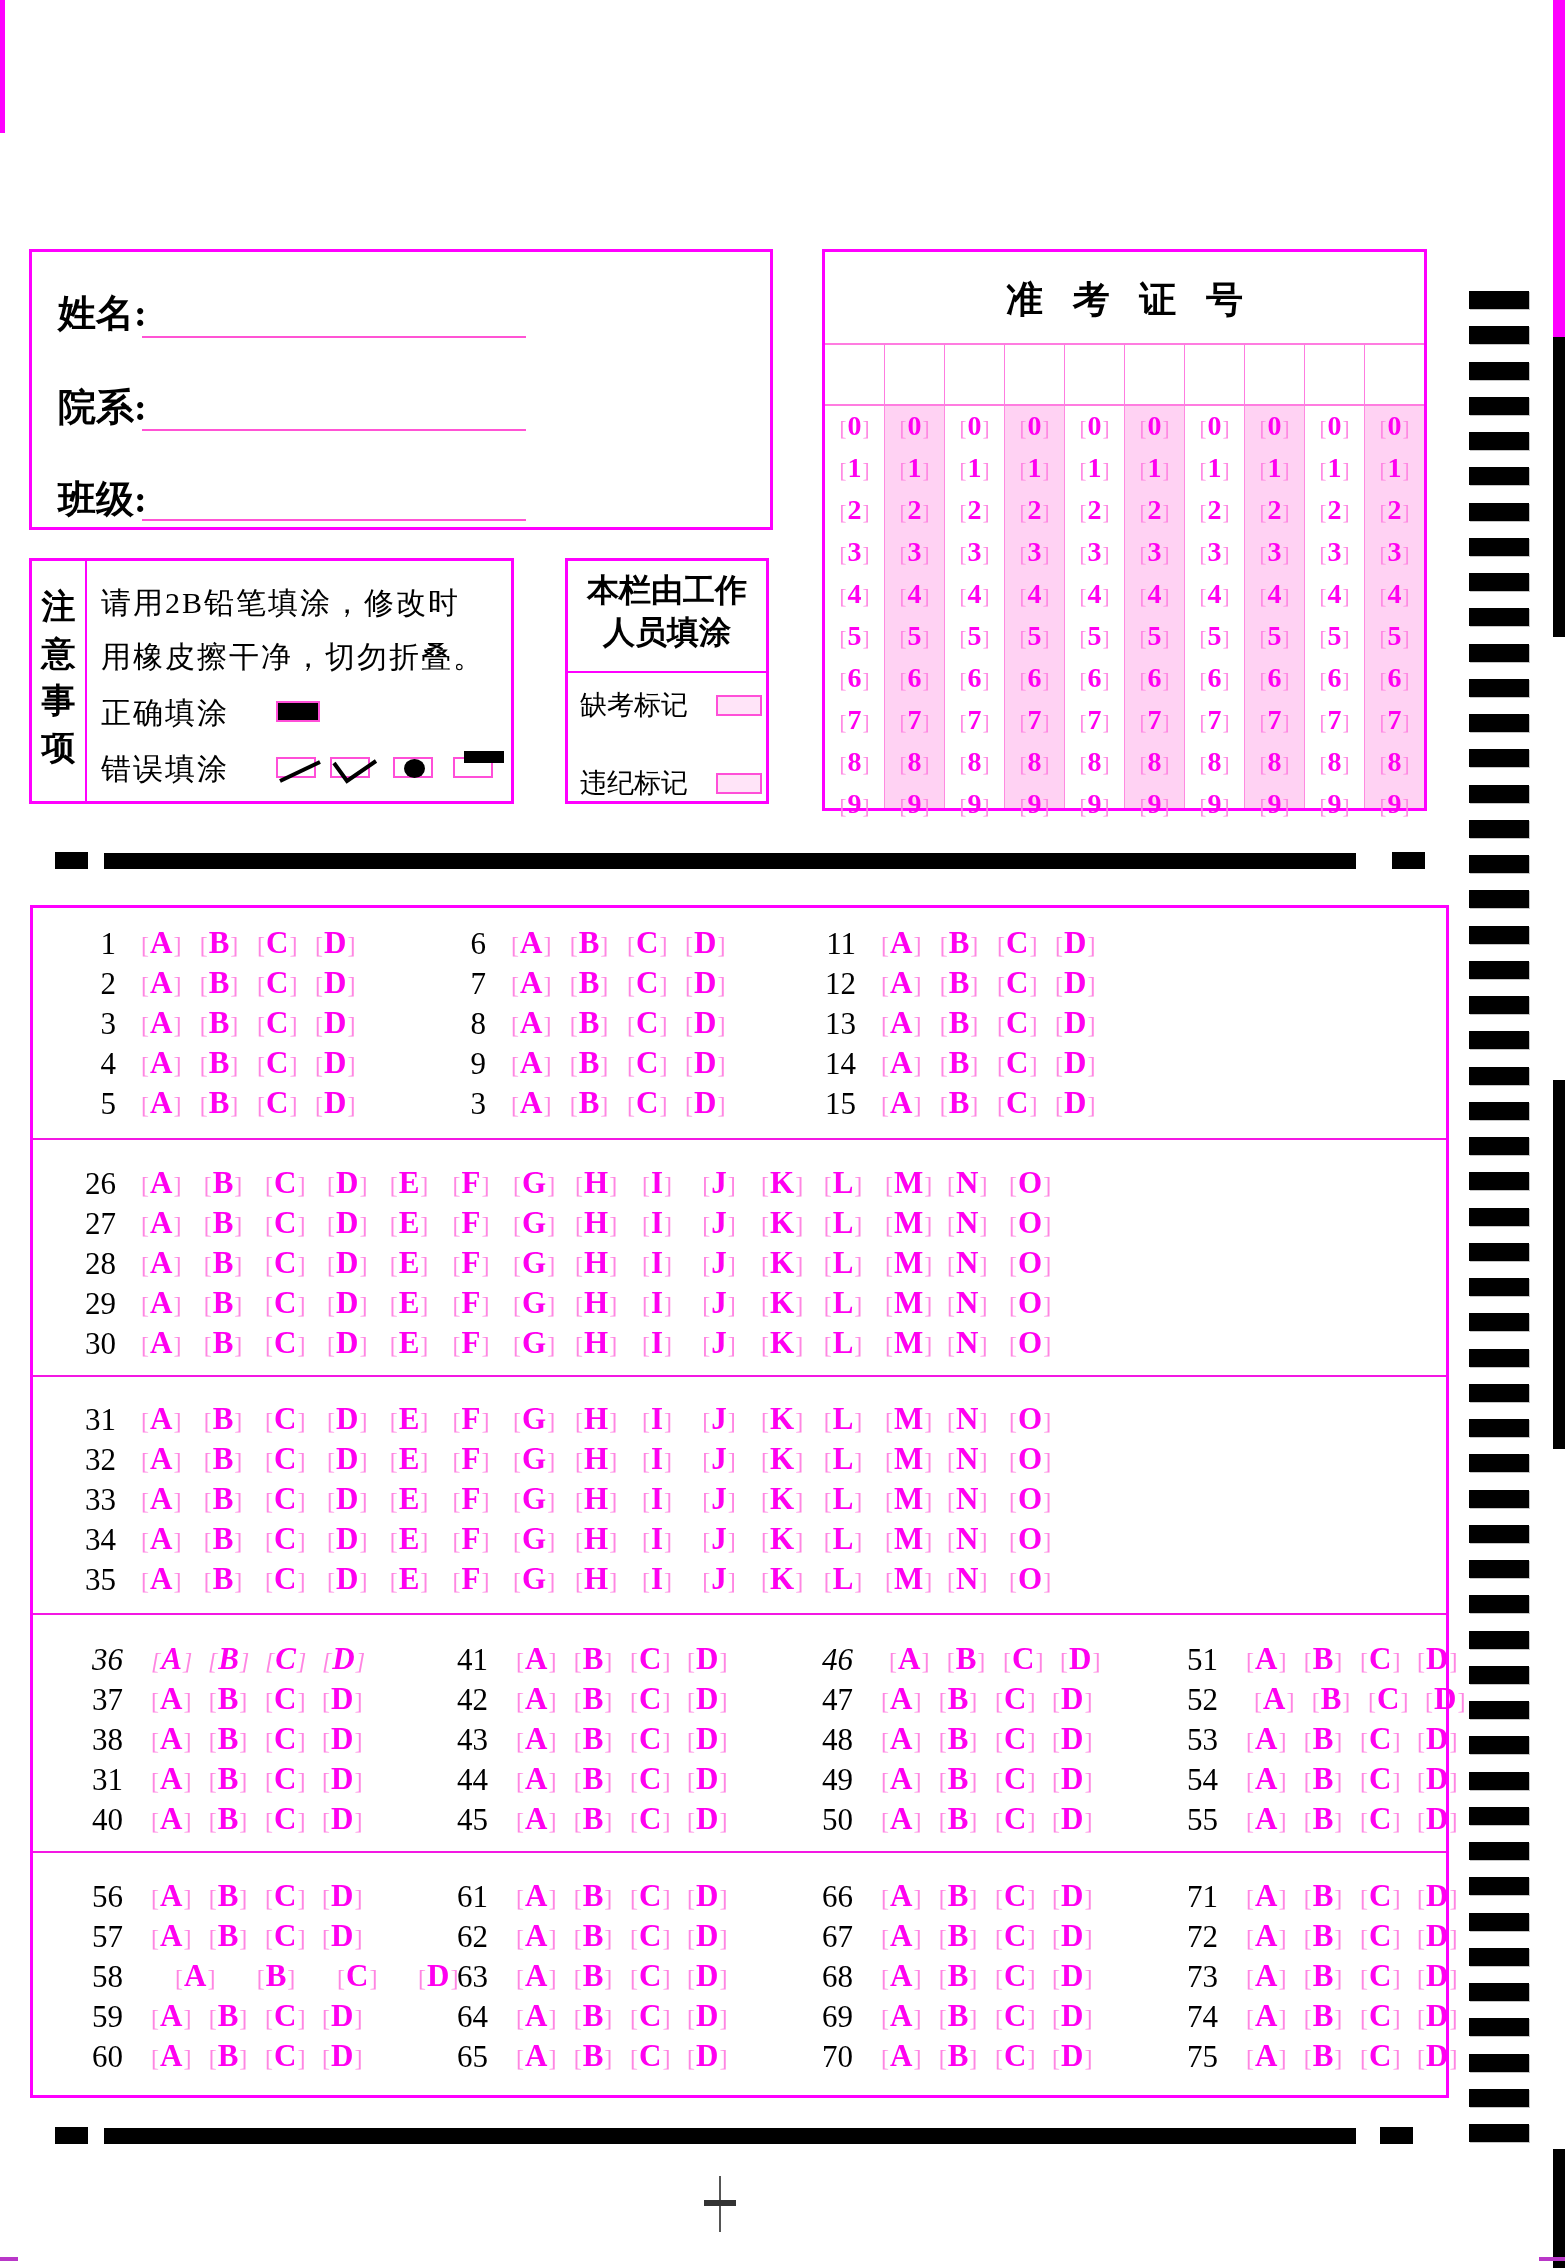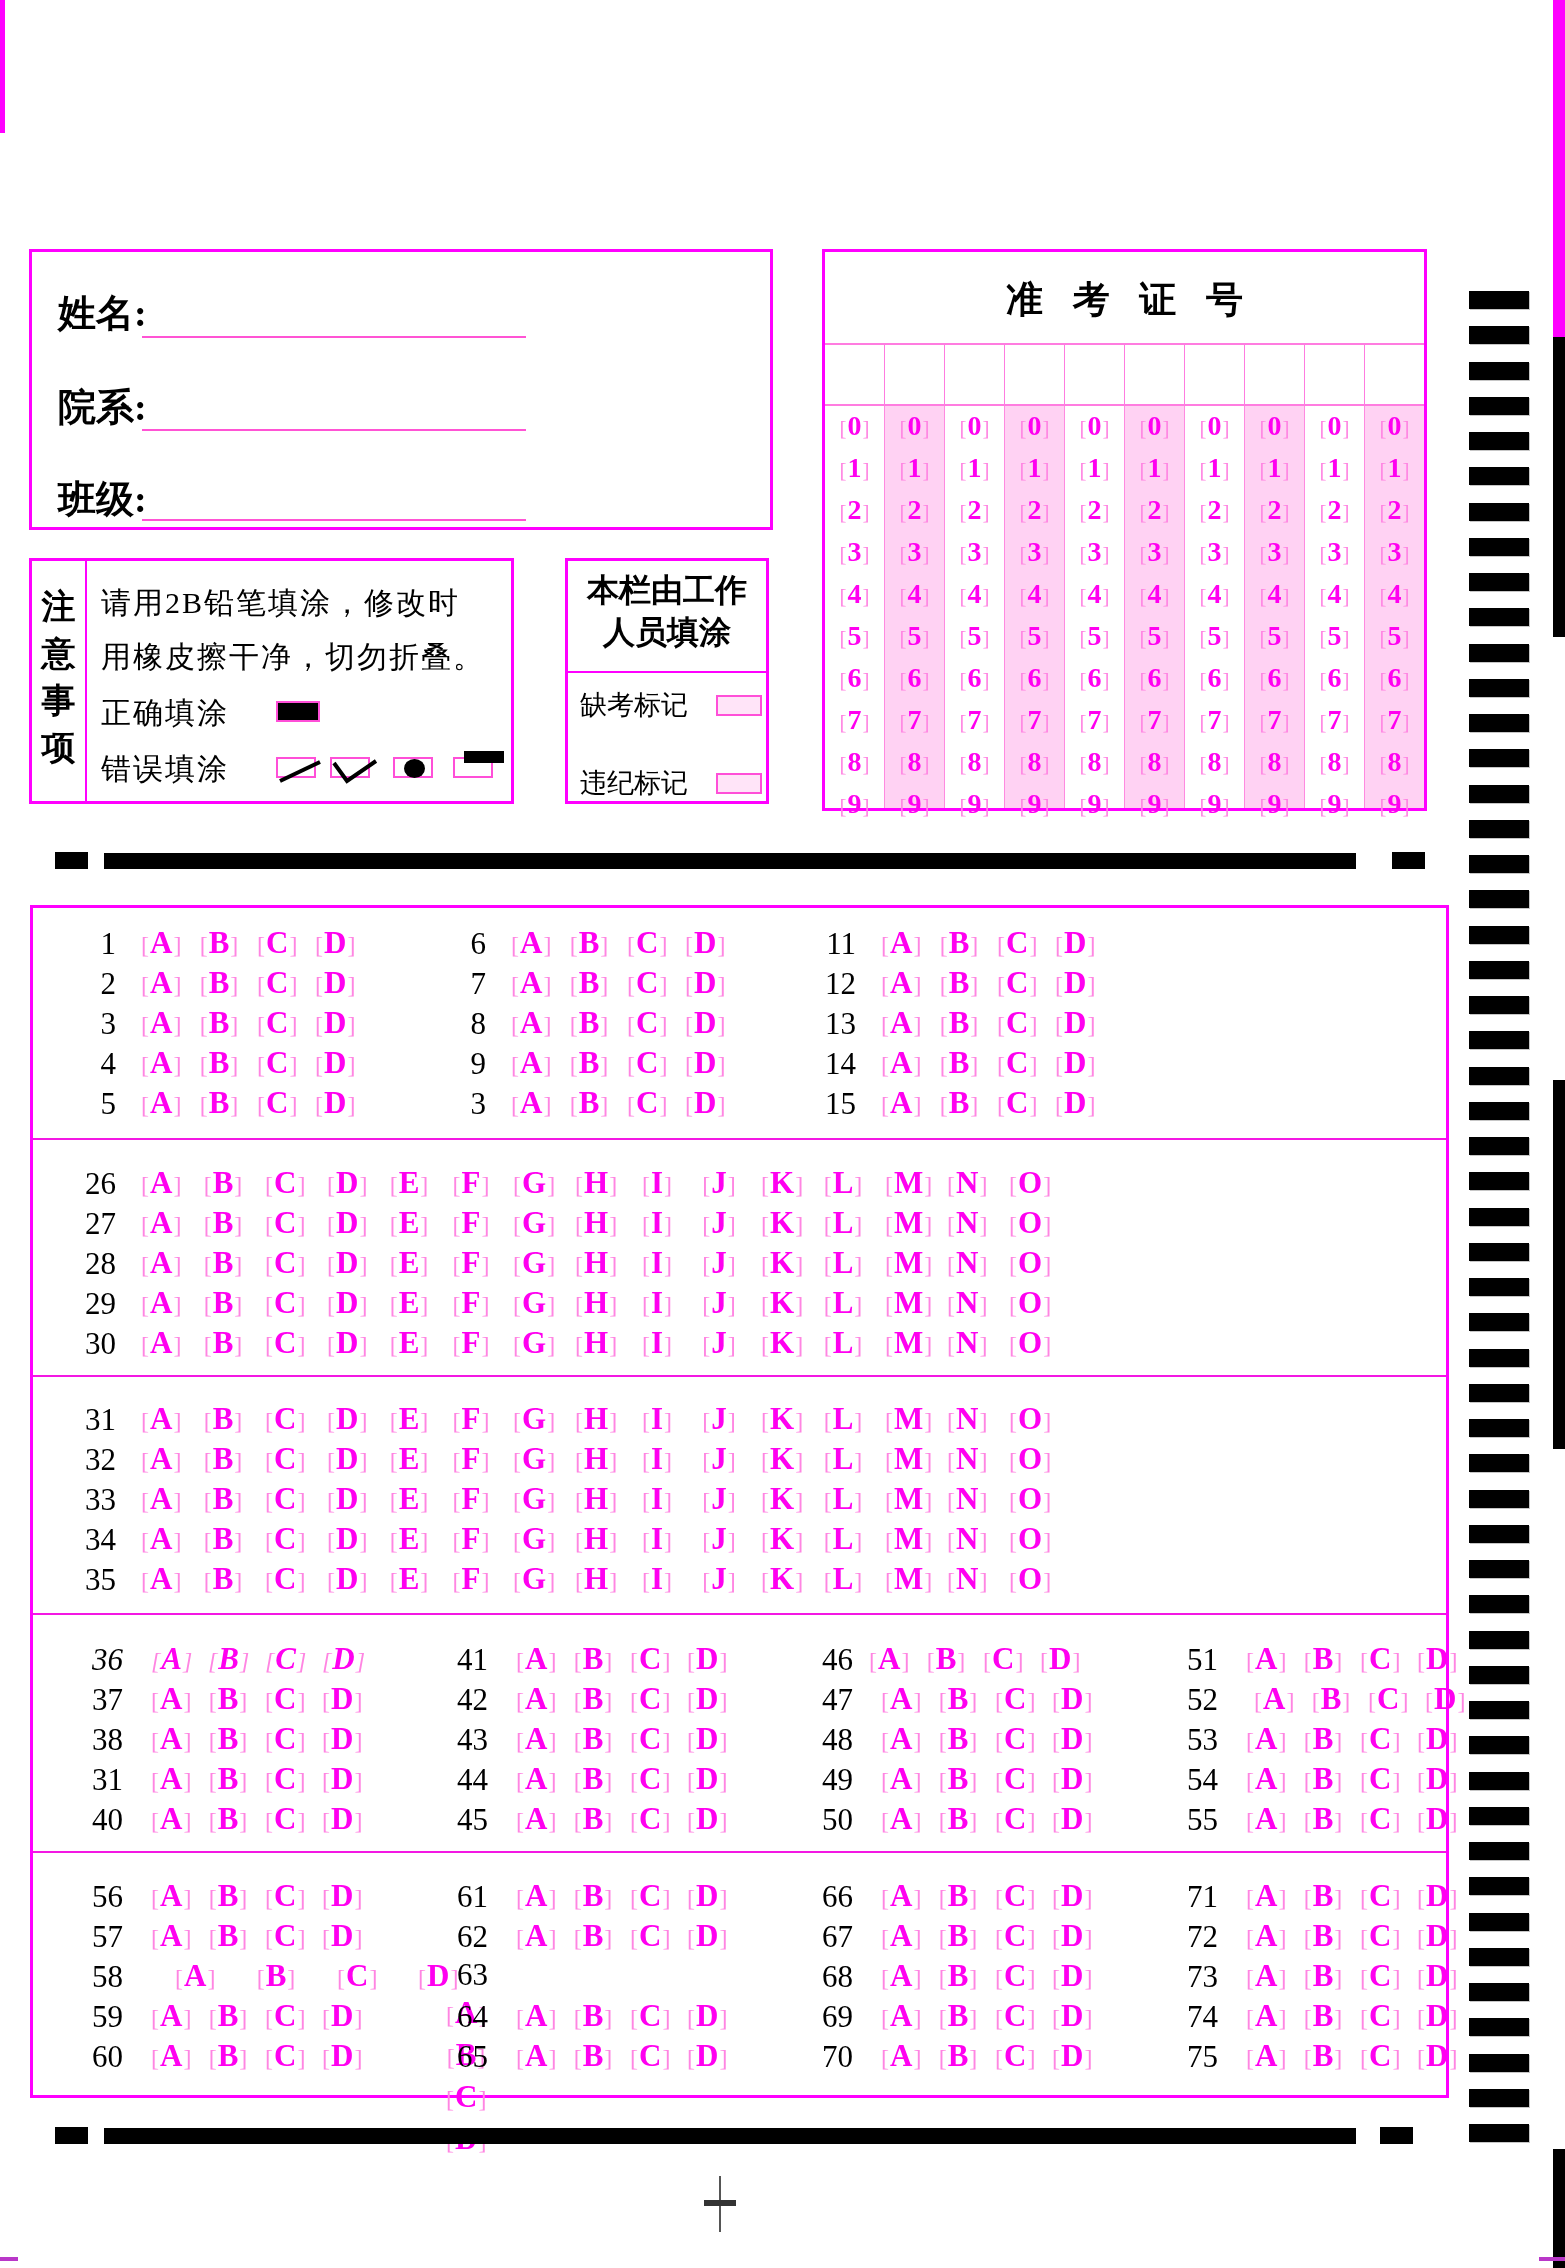--- a/index.html
+++ b/index.html
@@ -817,21 +817,21 @@
             <span class="bubble" style="margin-right: 17px;"><span class="bk">[</span><span class="lt">D</span><span class="bk">]</span></span>
           </div>
           <div class="q-group" style="left: 400px;">
             <span class="q-num" style="margin-right: 28px;">41</span>
             <span class="bubble" style="margin-right: 17px;"><span class="bk">[</span><span class="lt">A</span><span class="bk">]</span></span>
             <span class="bubble" style="margin-right: 17px;"><span class="bk">[</span><span class="lt">B</span><span class="bk">]</span></span>
             <span class="bubble" style="margin-right: 17px;"><span class="bk">[</span><span class="lt">C</span><span class="bk">]</span></span>
             <span class="bubble" style="margin-right: 17px;"><span class="bk">[</span><span class="lt">D</span><span class="bk">]</span></span>
           </div>
           <div class="q-group" style="left: 765px;">
-            <span class="q-num" style="margin-right: 16px;">46</span>
+            <span class="q-num" style="margin-right: 36px; font-style: italic;">46</span>
             <span class="bubble" style="margin-right: 17px;"><span class="bk">[</span><span class="lt">A</span><span class="bk">]</span></span>
             <span class="bubble" style="margin-right: 17px;"><span class="bk">[</span><span class="lt">B</span><span class="bk">]</span></span>
             <span class="bubble" style="margin-right: 17px;"><span class="bk">[</span><span class="lt">C</span><span class="bk">]</span></span>
             <span class="bubble" style="margin-right: 17px;"><span class="bk">[</span><span class="lt">D</span><span class="bk">]</span></span>
           </div>
           <div class="q-group" style="left: 1130px;">
             <span class="q-num" style="margin-right: 28px;">51</span>
             <span class="bubble" style="margin-right: 17px;"><span class="bk">[</span><span class="lt">A</span><span class="bk">]</span></span>
             <span class="bubble" style="margin-right: 17px;"><span class="bk">[</span><span class="lt">B</span><span class="bk">]</span></span>
             <span class="bubble" style="margin-right: 17px;"><span class="bk">[</span><span class="lt">C</span><span class="bk">]</span></span>
@@ -1021,21 +1021,21 @@
           </div>
         </div>
         <div class="q-row">
           <div class="q-group" style="left: 35px; gap: 24px;">
             <span class="q-num" style="margin-right: 28px;">58</span>
             <span class="bubble" style="margin-right: 17px;"><span class="bk">[</span><span class="lt">A</span><span class="bk">]</span></span>
             <span class="bubble" style="margin-right: 17px;"><span class="bk">[</span><span class="lt">B</span><span class="bk">]</span></span>
             <span class="bubble" style="margin-right: 17px;"><span class="bk">[</span><span class="lt">C</span><span class="bk">]</span></span>
             <span class="bubble" style="margin-right: 17px;"><span class="bk">[</span><span class="lt">D</span><span class="bk">]</span></span>
           </div>
-          <div class="q-group" style="left: 400px; flex-direction: column;">
+          <div class="q-group" style="left: 400px;">
             <span class="q-num" style="margin-right: 28px;">63</span>
             <span class="bubble" style="margin-right: 17px;"><span class="bk">[</span><span class="lt">A</span><span class="bk">]</span></span>
             <span class="bubble" style="margin-right: 17px;"><span class="bk">[</span><span class="lt">B</span><span class="bk">]</span></span>
             <span class="bubble" style="margin-right: 17px;"><span class="bk">[</span><span class="lt">C</span><span class="bk">]</span></span>
             <span class="bubble" style="margin-right: 17px;"><span class="bk">[</span><span class="lt">D</span><span class="bk">]</span></span>
           </div>
           <div class="q-group" style="left: 765px;">
             <span class="q-num" style="margin-right: 28px;">68</span>
             <span class="bubble" style="margin-right: 17px;"><span class="bk">[</span><span class="lt">A</span><span class="bk">]</span></span>
             <span class="bubble" style="margin-right: 17px;"><span class="bk">[</span><span class="lt">B</span><span class="bk">]</span></span>

